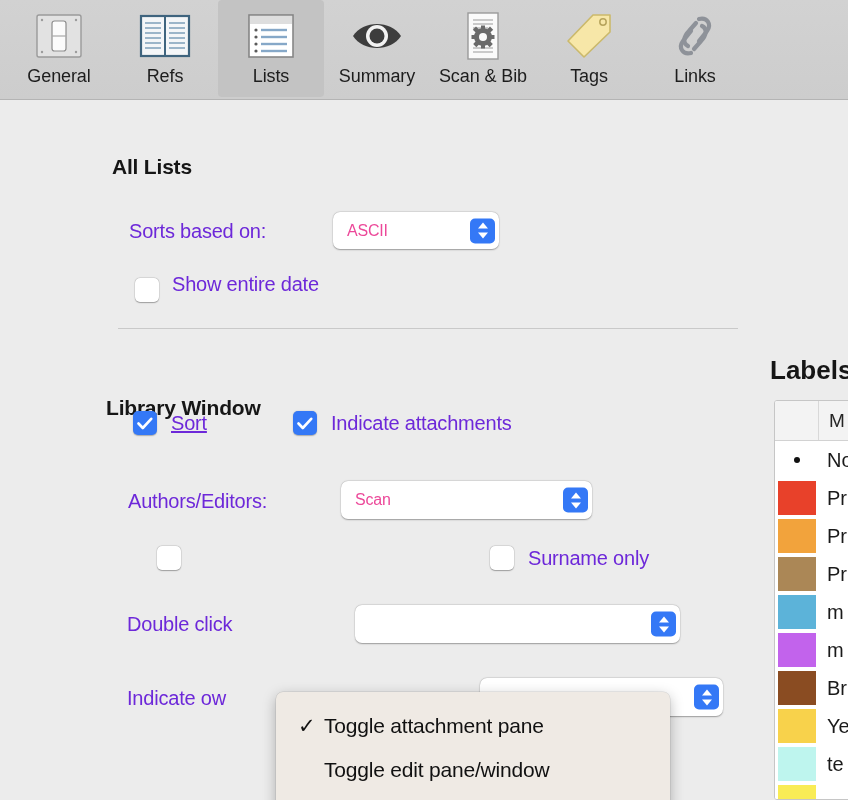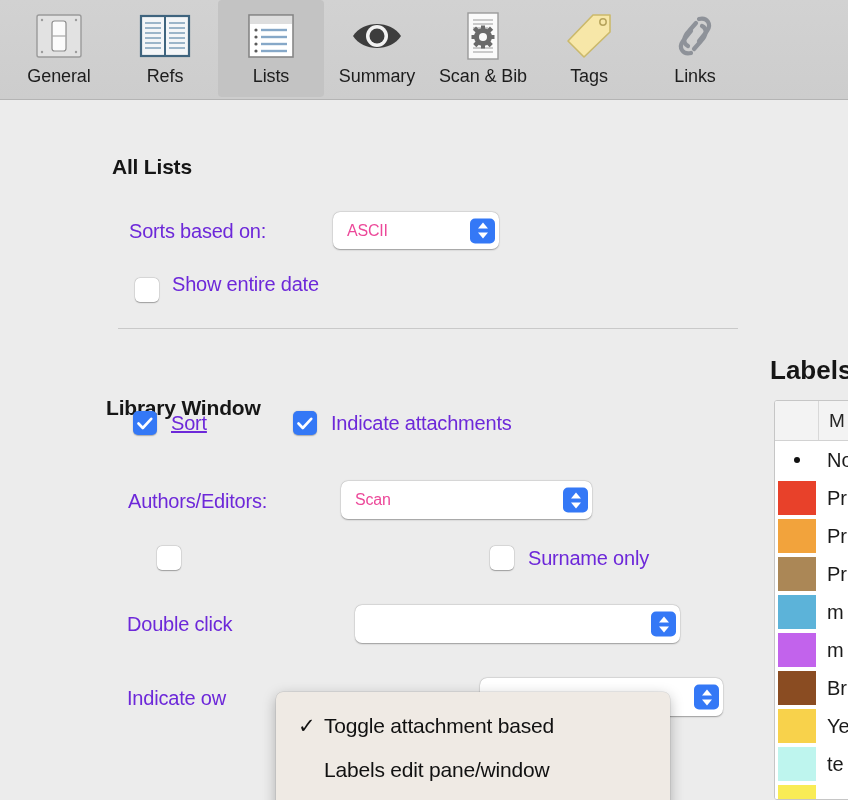--- a/index.html
+++ b/index.html
@@ -527,25 +527,25 @@
         <div class="lt-sw-cell">
             <span class="lt-sw" style="background:#f9ec55;display:block;"></span>
           </div>
         <div class="lt-name"></div>
       </div>
     </div>
 
     <div class="menu">
       <div class="menu-item">
         <span class="menu-check">✓</span>
-        <span>Toggle attachment based</span>
+        <span>Toggle attachment pane</span>
       </div>
       <div class="menu-item">
         <span class="menu-check"></span>
-        <span>Labels edit pane/window</span>
+        <span>Toggle edit pane/window</span>
       </div>
       <div class="menu-item">
         <span class="menu-check"></span>
 
       </div>
     </div>
 
   </div>
 </div>
 

